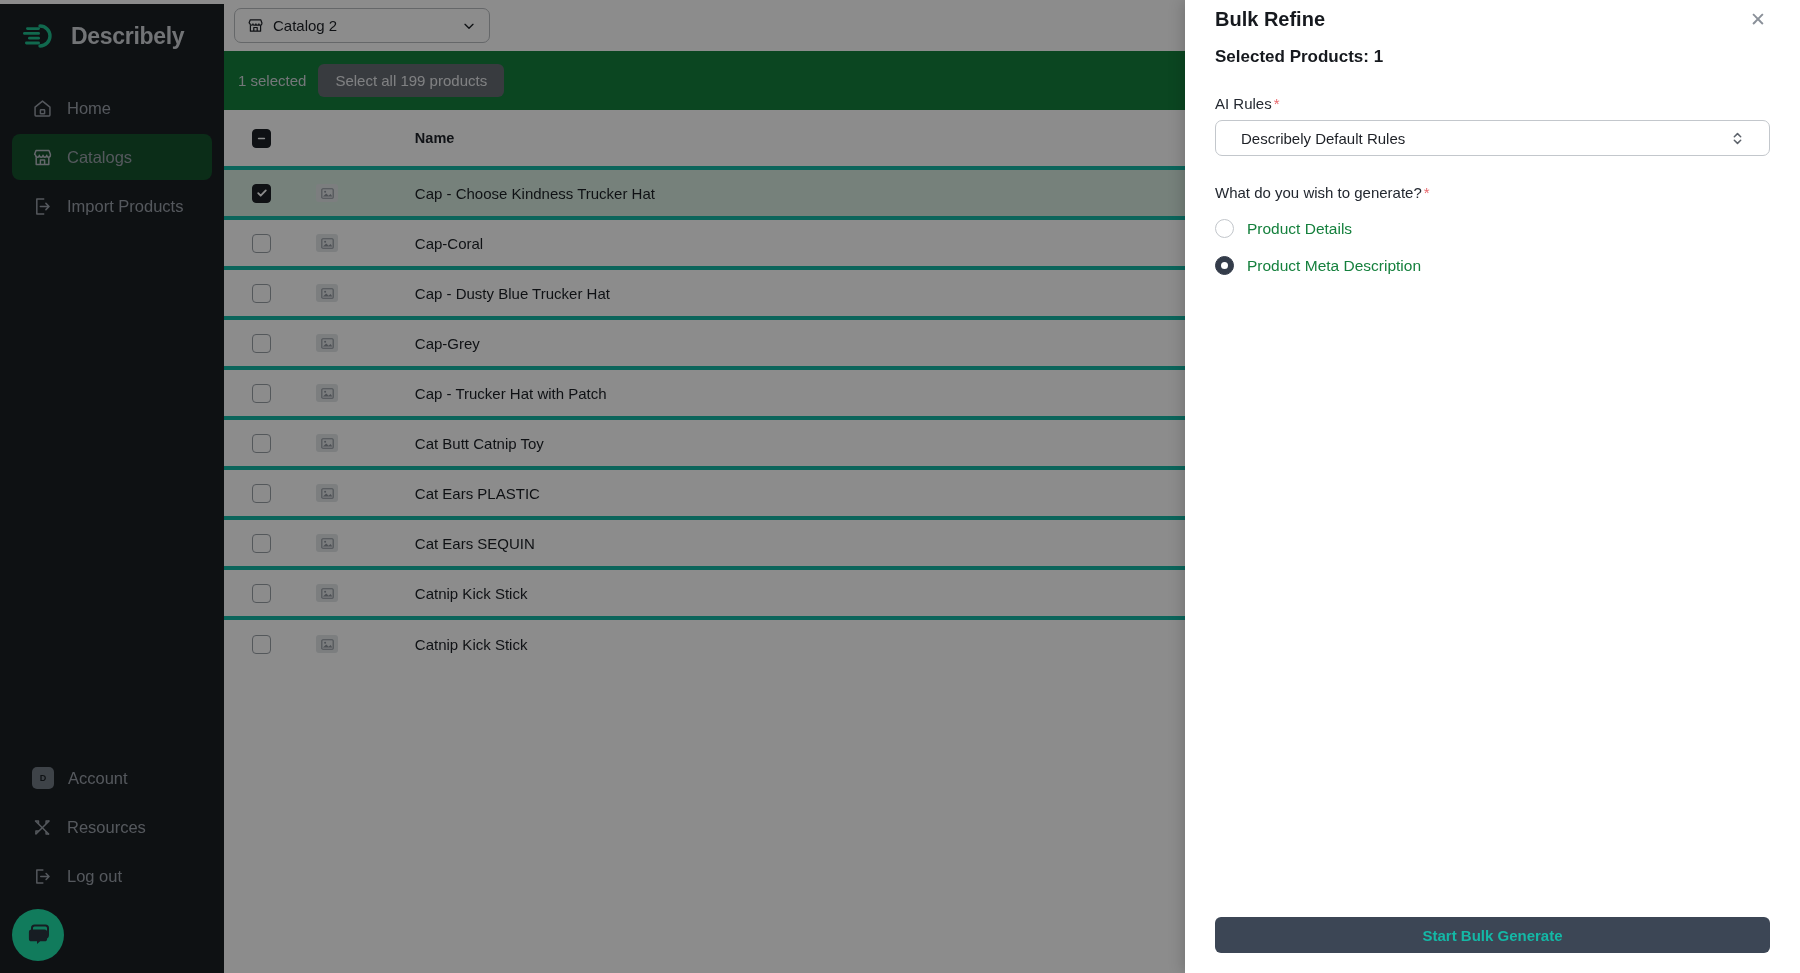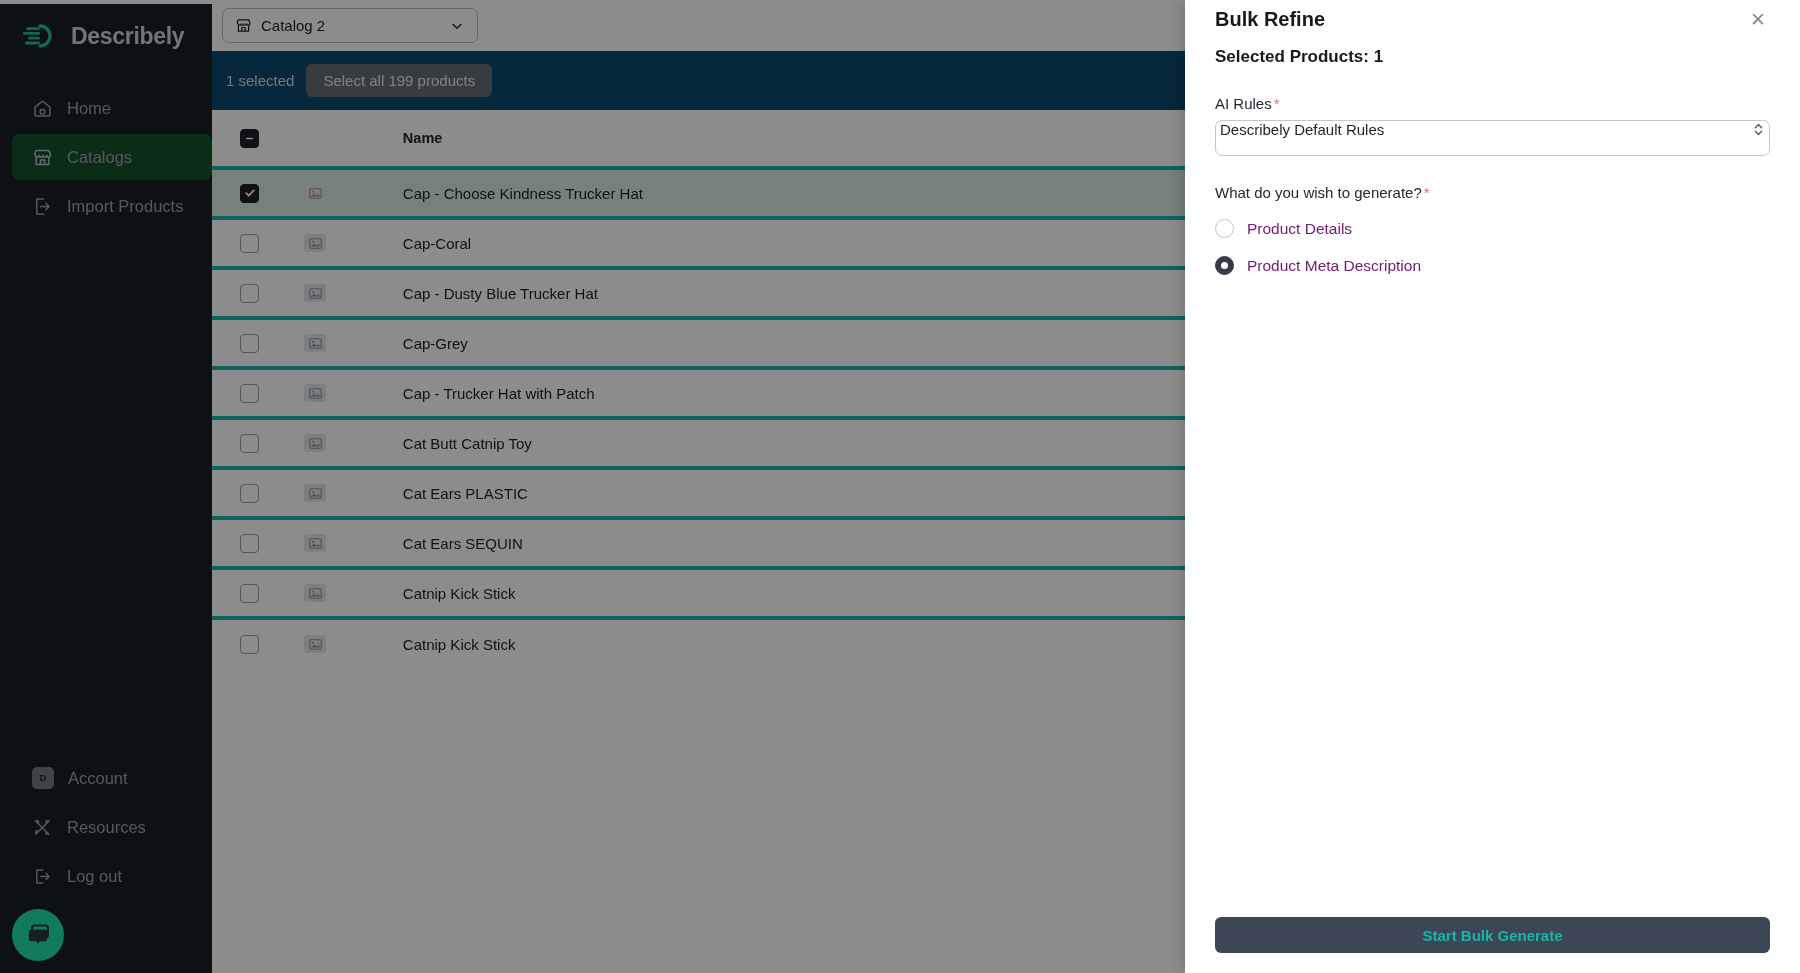--- a/index.html
+++ b/index.html
@@ -46,38 +46,38 @@
   }
   .chat-bubble {
     width: 52px; height: 52px; border-radius: 50%;
     background: #1fe0a8; margin: 10px 0 0 12px;
     display: flex; align-items: center; justify-content: center;
     cursor: pointer;
   }
 
   
   .main {
-    position: absolute; left: 212px; top: 0;
+    position: absolute; left: 224px; top: 0;
     width: 1576px; height: 973px; background: #ffffff;
   }
   .topbar {
     height: 51px; background: #ffffff;
     display: flex; align-items: center; padding-left: 10px;
   }
   .catalog-select {
     width: 256px; height: 35px; border: 1px solid #b9bcc0;
     border-radius: 7px; background: #ffffff;
     display: flex; align-items: center; gap: 9px;
     padding: 0 12px; cursor: pointer;
     font-size: 15px; color: #1d2026;
   }
   .catalog-select .caret { margin-left: auto; }
 
   .actionbar {
-    height: 59px; background: #0c4a6e;
+    height: 59px; background: #15803d;
     display: flex; align-items: center; padding: 0 22px 0 14px;
   }
   .sel-count { color: #d3d7dc; font-size: 15px; margin-right: 12px; }
   .selall-btn {
     height: 33px; padding: 0 17px; border-radius: 6px;
     background: #676c73; color: #e8eaed; font-size: 15px;
     display: flex; align-items: center; cursor: pointer; border: none;
   }
   .act-right { margin-left: auto; display: flex; align-items: center; gap: 14px; }
   .deactivate-btn {
@@ -151,38 +151,38 @@
   .drawer-close {
     margin-left: auto; color: #8a9099; font-size: 19px;
     cursor: pointer; line-height: 1; padding: 2px 4px;
   }
   .sel-products { font-size: 17px; font-weight: bold; color: #16191e; margin-top: 16px; }
   .fld-label { font-size: 15px; color: #232830; margin-top: 28px; }
   .req { color: #e8686d; margin-left: 2px; }
   .select-box {
     margin-top: 8px; height: 36px; width: 100%;
     border: 1px solid #c3c7cc; border-radius: 7px; background: #ffffff;
-    display: flex; padding: 0 4px;
+    display: flex; align-items: center; padding: 0 25px;
     font-size: 15px; color: #1d2026; cursor: pointer;
   }
   .select-box .stepper { margin-left: auto; color: #5c626a; }
   .radio-row {
     display: flex; align-items: center; gap: 13px;
     margin-top: 18px; cursor: pointer;
   }
   .radio {
     width: 19px; height: 19px; border-radius: 50%;
     border: 1.5px solid #c2c6cb; background: #ffffff; flex: none;
     display: flex; align-items: center; justify-content: center;
   }
   .radio.sel { border: 1.5px solid #343c4a; background: #343c4a; }
   .radio.sel::after {
     content: ""; width: 7px; height: 7px; border-radius: 50%; background: #ffffff;
   }
-  .radio-label { font-size: 15.5px; color: #701a75; }
+  .radio-label { font-size: 15.5px; color: #15803d; }
   .drawer-foot { padding: 0 30px 20px; }
   .generate-btn {
     width: 100%; height: 36px; border-radius: 6px; border: none;
     background: #3c4655; color: #14b8a6;
     font-size: 15px; font-weight: bold; cursor: pointer;
     font-family: "Liberation Sans", sans-serif;
   }
 </style>
 </head>
 <body>

